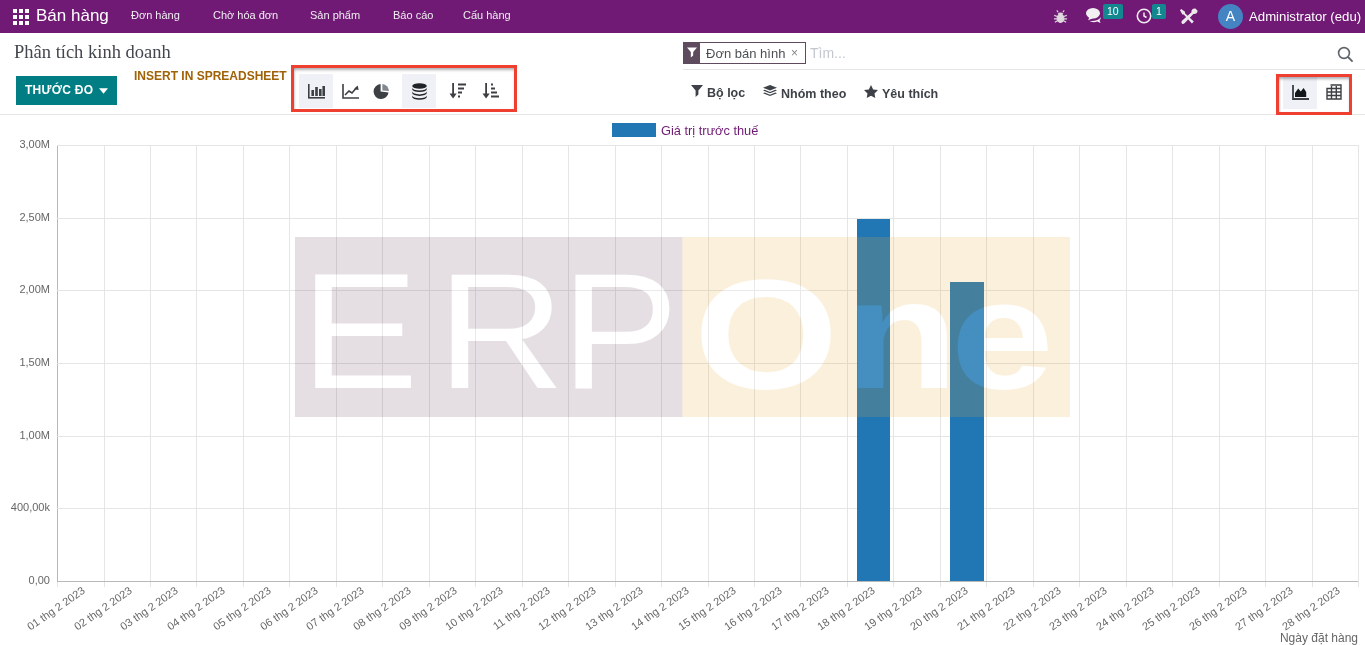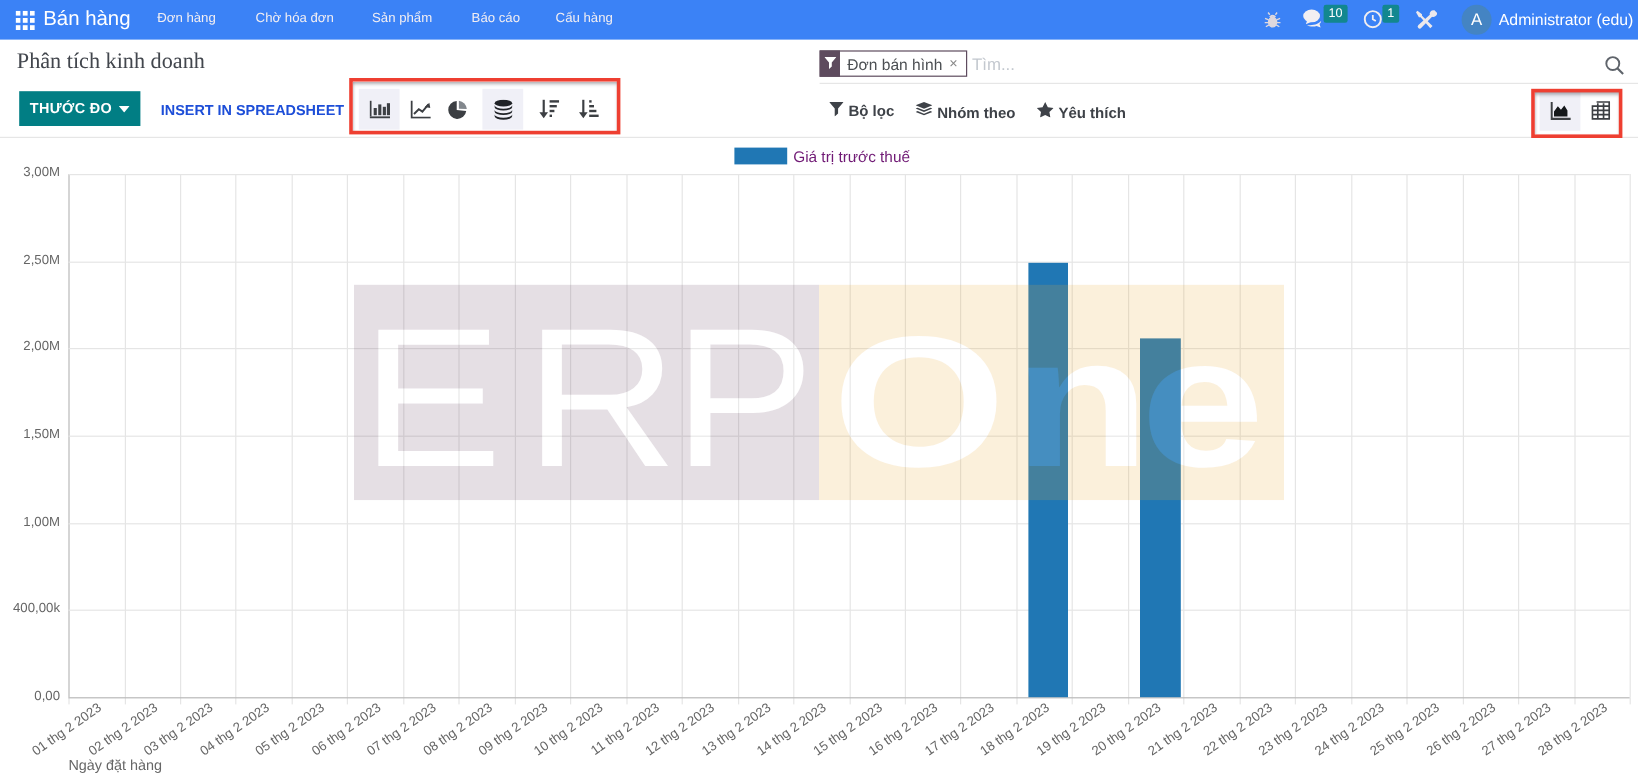--- a/index.html
+++ b/index.html
@@ -1,55 +1,55 @@
 <!DOCTYPE html>
 <html lang="vi"><head><meta charset="utf-8">
 <title>Phân tích kinh doanh</title>
 <style>
 * { margin:0; padding:0; box-sizing:border-box; }
 html,body { width:1365px; height:645px; overflow:hidden; background:#fff;
   font-family:"Liberation Sans", sans-serif; }
 #app { position:relative; width:1365px; height:645px; }
 .abs { position:absolute; }
 
-#nav { position:absolute; left:0; top:0; width:1365px; height:33px; background:#3b82f6; color:#fff; }
+#nav { position:absolute; left:0; top:0; width:1365px; height:33px; background:#701a75; color:#fff; }
 #nav .brand { position:absolute; left:36px; top:6px; font-size:17px; color:#fff; }
 .navitem { position:absolute; top:9px; font-size:11px; color:#f2eef2; white-space:nowrap; }
 .badge { position:absolute; top:4px; height:15px; background:#12878f; color:#fff; font-size:10.5px;
   border-radius:2px; padding:1px 4px; line-height:13px; }
 
 #title { position:absolute; left:14px; top:42px; font-size:18.5px; color:#42464d;font-family:Liberation Serif, serif; }
 .hr { position:absolute; left:0; width:1365px; height:1px; background:#e6e6e6; }
 
 #facet { position:absolute; left:683px; top:42px; height:22px; border:1px solid #5e4b5e; background:#fff; }
 #facet .ficon { position:absolute; left:-1px; top:-1px; width:17px; height:22px; background:#5e4b5e; }
 #facet .ftext { position:absolute; left:22px; top:3px; font-size:13px; color:#4c4f53; white-space:nowrap; }
 #facet .fx { position:absolute; right:7px; top:3px; font-size:12px; color:#888; }
 #srch { position:absolute; left:810px; top:45px; font-size:14px; color:#c3c8cf; }
 
 .btn-measure { position:absolute; left:16px; top:76px; width:101px; height:29px; background:#017e84;
   color:#fff; font-size:12px; font-weight:bold; text-align:center; line-height:29px; letter-spacing:.3px; }
-.btn-insert { position:absolute; left:134px; top:85px; font-size:12px; font-weight:bold; color:#1d4ed8; }
+.btn-insert { position:absolute; left:134px; top:69px; font-size:12px; font-weight:bold; color:#a16207; }
 .ibtn { position:absolute; top:74px; width:34px; height:34px; text-align:center; }
 .ibtn svg { margin-top:9px; }
 .ibtn.active { background:#f0f0f7; }
 .midlbl { position:absolute; top:85px; font-size:12.5px; font-weight:bold; color:#3e4248; white-space:nowrap; }
 .redbox { position:absolute; border:3.5px solid #ee3f31; background:transparent; z-index:40; box-shadow: inset 0 3px 3px -1px rgba(60,60,70,.4), inset 2px 0 2px -1px rgba(60,60,70,.18); }
 
 #legsw { position:absolute; left:612px; top:123px; width:44px; height:14px; background:#2077b4; }
 #leglb { position:absolute; left:661px; top:123px; font-size:12.8px; color:#701a75; }
 
 .vl { position:absolute; top:145px; width:1px; height:436px; }
 .stub { position:absolute; top:581px; width:1px; height:6px; background:#e5e5e5; }
 .hl { position:absolute; left:57px; width:1301px; height:1px; }
 .yl { position:absolute; left:0; width:50px; text-align:right; font-size:11px; color:#666; }
 .xl { position:absolute; top:584px; width:84px; text-align:right; font-size:11px; color:#666;
   transform:rotate(-35deg); transform-origin:100% 0; white-space:nowrap; }
 .bar { position:absolute; background:#2077b4; }
-#xtitle { position:absolute; left:57px; top:631px; width:1301px; text-align:left; font-size:12px; color:#666; }
+#xtitle { position:absolute; left:57px; top:631px; width:1301px; text-align:right; font-size:12px; color:#666; }
 
 #wm { position:absolute; left:295px; top:237px; width:775px; height:180px; z-index:10; }
 </style></head>
 <body>
 <div id="app">
 
 <div id="nav">
   <svg class="abs" style="left:13px;top:9px" width="16" height="16" viewBox="0 0 16 16">
     <g fill="#fff">
       <rect x="0" y="0" width="4" height="4"></rect>

